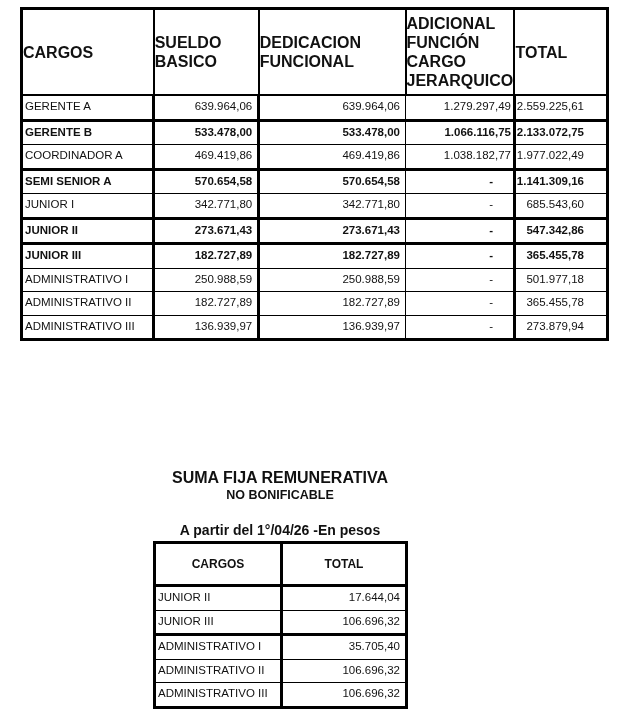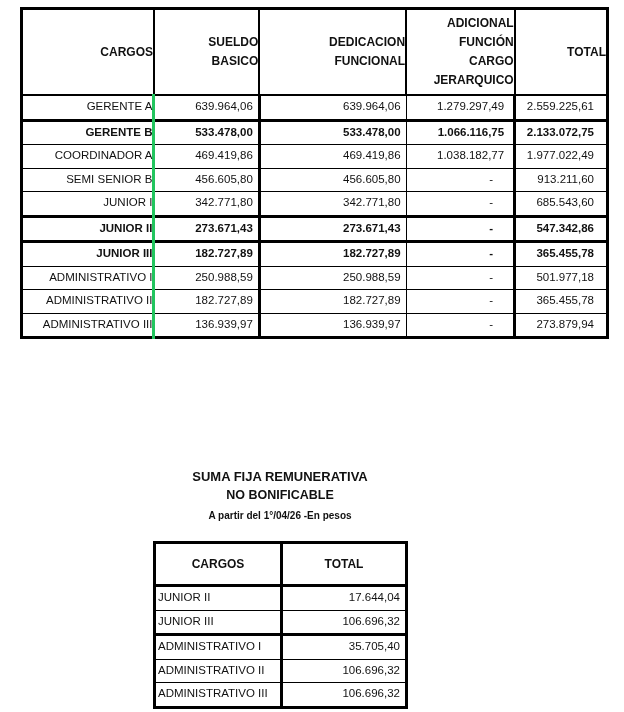--- a/index.html
+++ b/index.html
@@ -1,32 +1,32 @@
 <!DOCTYPE html>
 <html><head>
 <meta charset="utf-8">
 <style>
   html, body { margin: 0; padding: 0; background: #ffffff; }
   body { width: 624px; height: 712px; position: relative; font-family: "Liberation Sans", "DejaVu Sans", sans-serif; color: #111; overflow: hidden; }
   table { border-collapse: collapse; position: absolute; }
   td, th { padding: 0; font-size: 11.5px; line-height: 1.2; }
   #main-table { left: 20px; top: 7px; width: 589px; border: 3px solid #000; }
-  #main-table th { border: 2px solid #000; font-weight: bold; text-align: right; height: 84px; font-size: 12px; line-height: 19px; }
+  #main-table th { border: 2px solid #000; font-weight: bold; text-align: left; height: 84px; font-size: 16px; line-height: 19px; }
   #main-table td { border-top: 1px solid #000; border-bottom: 1px solid #000; height: 22.5px; }
-  #main-table td.c0 { border-right: 3px solid #22c55e; padding-left: 2px; text-align: right; }
+  #main-table td.c0 { border-right: 3px solid #000000; padding-left: 2px; text-align: left; }
   #main-table td.c1 { border-right: 3px solid #000; text-align: right; padding-right: 5px; }
   #main-table td.c2 { border-right: 1px solid #000; text-align: right; padding-right: 5px; }
-  #main-table td.c3 { border-right: 3px solid #000; text-align: right; padding-right: 9px; }
+  #main-table td.c3 { border-right: 3px solid #000; text-align: right; padding-right: 2px; }
   #main-table td.c3.dash { text-align: right; padding-right: 20px; }
-  #main-table td.c4 { text-align: right; padding-right: 12px; }
+  #main-table td.c4 { text-align: right; padding-right: 22px; }
   #main-table tr.thick td { border-top: 3px solid #000; font-weight: bold; }
   .caption { position: absolute; left: 140px; width: 280px; text-align: center; font-weight: bold; }
-  #cap1 { top: 469px; font-size: 13px; }
+  #cap1 { top: 469px; font-size: 16px; }
   #cap2 { top: 488px; font-size: 12.5px; }
-  #cap3 { top: 510px; font-size: 10px; }
+  #cap3 { top: 522px; font-size: 14px; }
   #sub-table { left: 153px; top: 541px; width: 255px; border: 3px solid #000; }
   #sub-table th { border: 3px solid #000; height: 40px; font-weight: bold; font-size: 12px; text-align: center; }
   #sub-table td { border-top: 1px solid #000; border-bottom: 1px solid #000; height: 22.5px; }
   #sub-table td.s0 { border-right: 3px solid #000; text-align: left; padding-left: 2px; width: 122px; }
   #sub-table td.s1 { text-align: right; padding-right: 5px; }
   #sub-table tr.thick td { border-top: 3px solid #000; }
 </style>
 </head>
 <body>
 
@@ -77,26 +77,26 @@
         <td class="c3">1.066.116,75</td>
         <td class="c4">2.133.072,75</td>
       </tr>
       <tr>
         <td class="c0">COORDINADOR A</td>
         <td class="c1">469.419,86</td>
         <td class="c2">469.419,86</td>
         <td class="c3">1.038.182,77</td>
         <td class="c4">1.977.022,49</td>
       </tr>
-      <tr>
-        <td class="c0">SEMI SENIOR B</td>
-        <td class="c1">456.605,80</td>
-        <td class="c2">456.605,80</td>
+      <tr class="thick">
+        <td class="c0">SEMI SENIOR A</td>
+        <td class="c1">570.654,58</td>
+        <td class="c2">570.654,58</td>
         <td class="c3 dash">-</td>
-        <td class="c4">913.211,60</td>
+        <td class="c4">1.141.309,16</td>
       </tr>
       <tr>
         <td class="c0">JUNIOR I</td>
         <td class="c1">342.771,80</td>
         <td class="c2">342.771,80</td>
         <td class="c3 dash">-</td>
         <td class="c4">685.543,60</td>
       </tr>
       <tr class="thick">
         <td class="c0">JUNIOR II</td>

